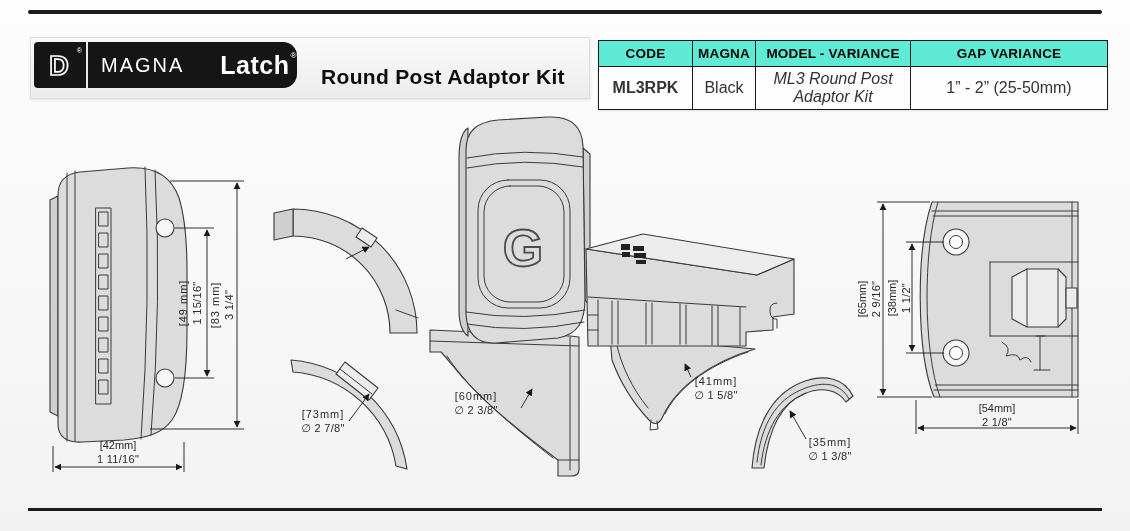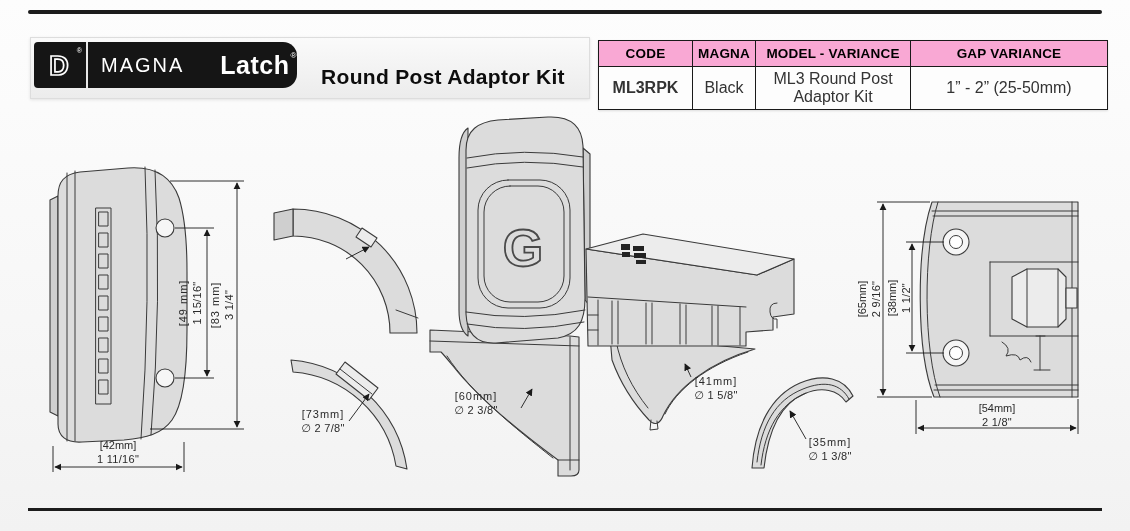--- a/index.html
+++ b/index.html
@@ -23,26 +23,26 @@
   .brand-magna{font-size:20px;font-weight:400;letter-spacing:2px;}
   .brand-latch{font-size:25px;font-weight:bold;letter-spacing:.5px;margin-left:36px;}
   .brand-reg{font-size:8px;position:relative;top:-10px;margin-left:1px;}
   .header-title{position:absolute;left:272px;right:6px;top:9px;height:60px;display:flex;
         align-items:center;justify-content:center;font-size:21px;font-weight:bold;color:#0d0d0d;
         letter-spacing:.3px;}
 
   
   table.spec{position:absolute;left:598px;top:40px;border-collapse:collapse;background:#fdfdfd;
         table-layout:fixed;box-shadow:0 1px 2px rgba(0,0,0,.12);}
-  table.spec th{background:#f9a8d4;border:1.5px solid #1a1a1a;color:#000;font-size:13.5px;
+  table.spec th{background:#5eead4;border:1.5px solid #1a1a1a;color:#000;font-size:13.5px;
         font-weight:bold;padding:5px 4px;letter-spacing:.2px;}
   table.spec td{border:1.5px solid #1a1a1a;text-align:center;vertical-align:middle;
         font-size:16px;color:#333;height:40px;padding:1px 3px;line-height:1.15;}
   td.cell-code{font-weight:bold;color:#222;}
-  td.cell-model{font-size:15px;}
+  td.cell-model{font-size:15px;font-style:italic;}
 
   
   .lbl,.vlbl{position:absolute;font-size:11px;color:#2a2a2a;text-align:center;line-height:1.3;
         transform:translate(-50%,-50%);white-space:nowrap;}
   .vlbl{transform:translate(-50%,-50%) rotate(-90deg);}
   .lbl span,.vlbl span{display:block;}
   .lbl .mm,.vlbl .mm{letter-spacing:1px;}
   .lbl .dia,.vlbl .dia{letter-spacing:.3px;}
 
   svg.art{position:absolute;left:0;top:0;}

